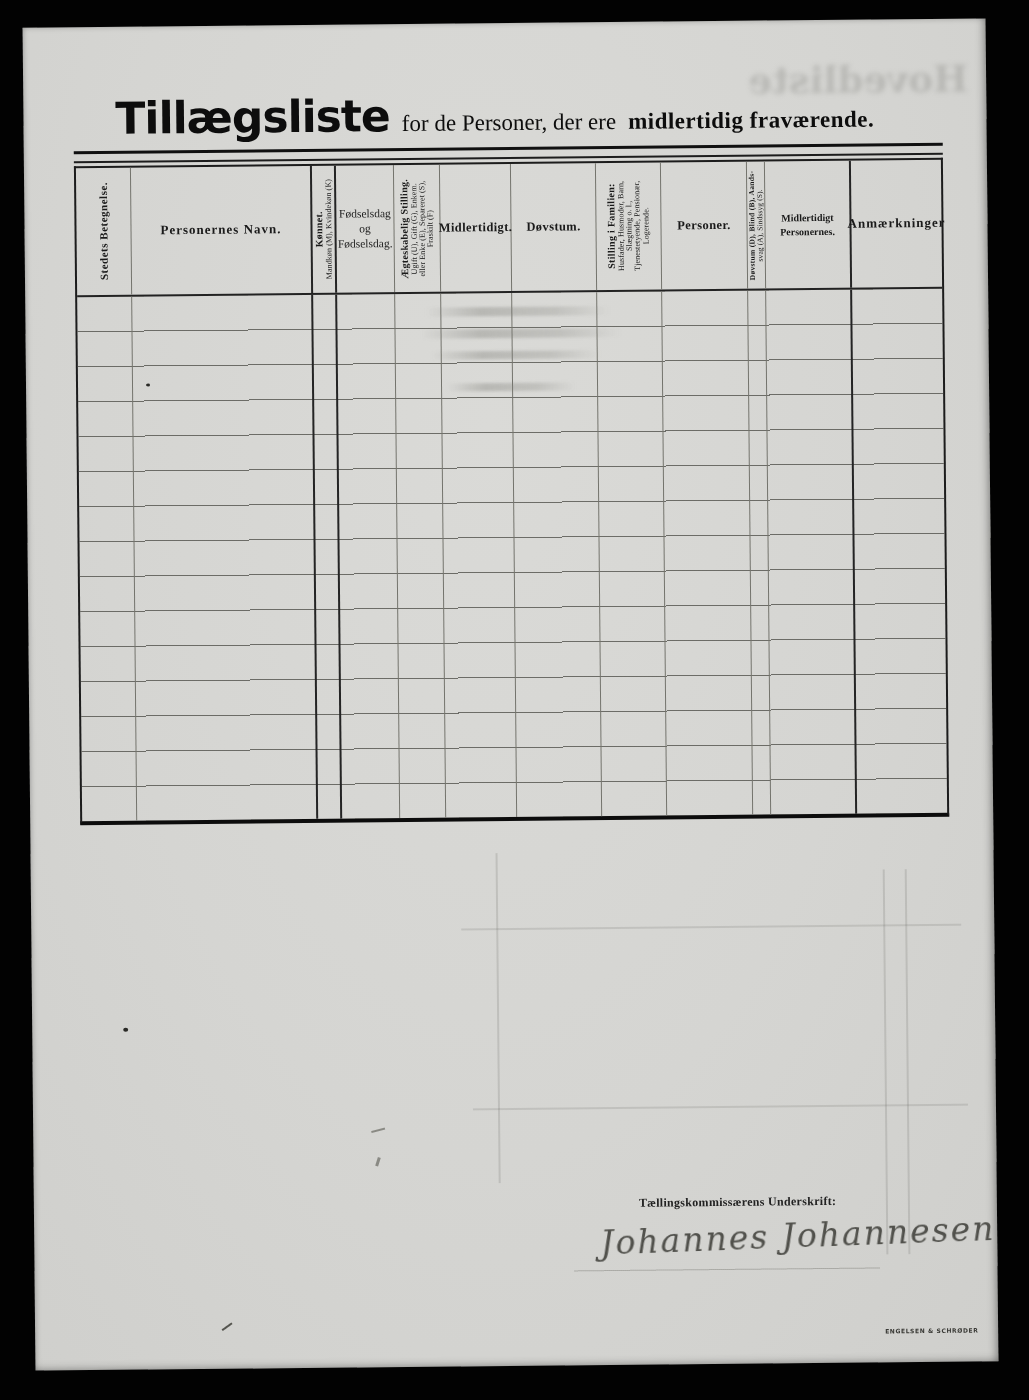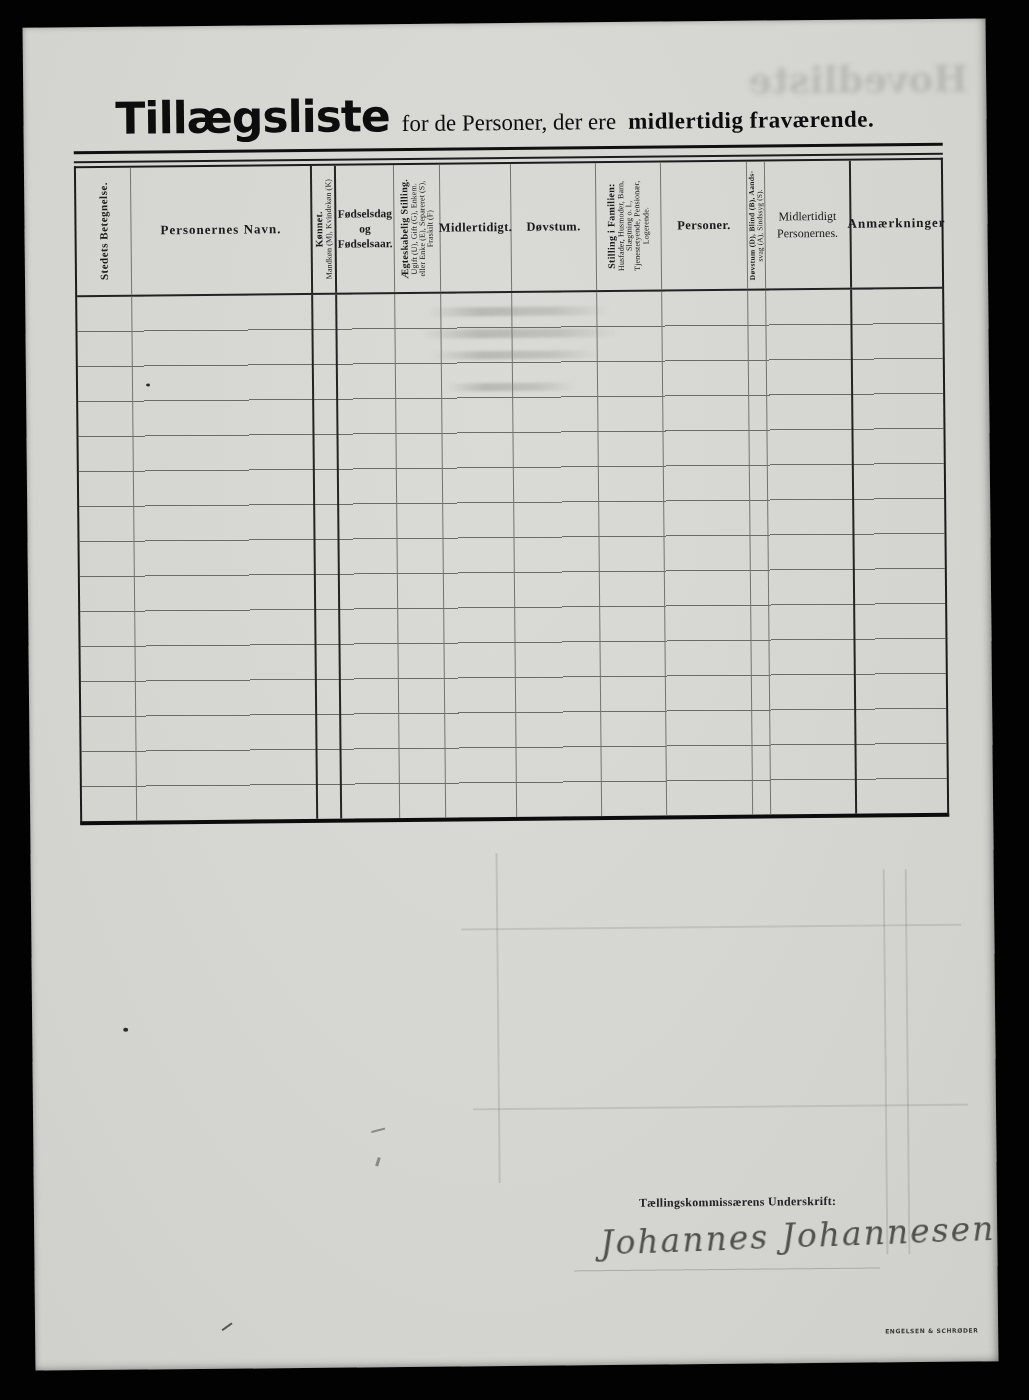--- a/index.html
+++ b/index.html
@@ -56,22 +56,22 @@
     box-sizing:border-box;border-right:1px solid #74746d;
     display:flex;align-items:center;justify-content:center;text-align:center;
     color:#1a1a1a;overflow:visible;position:relative;
   }
   .cell.heavy{border-right:2px solid #242424;}
   .cell.last{border-right:none;}
   .hl{line-height:1.25;}
   .hl .l0{font-weight:bold;}
   .fs13 .l0{font-size:13px;letter-spacing:1px;}
   .fs12 .l0{font-size:12.5px;letter-spacing:.4px;}
-  .fs11 div{font-size:11.5px;font-weight:bold;line-height:1.3;}
-  .two div{font-size:12px;font-weight:normal;line-height:1.35;}
+  .fs11 div{font-size:11.5px;font-weight:normal;line-height:1.3;}
+  .two div{font-size:10px;font-weight:bold;line-height:1.35;}
   .vwrap{transform:rotate(-90deg);white-space:nowrap;width:120px;text-align:center;}
   .vwrap div{line-height:1.12;}
   .vmain{font-weight:bold;font-size:10px;letter-spacing:.3px;}
   .vsub{font-size:8px;letter-spacing:.1px;}
   .v1 .vmain{font-size:11px;letter-spacing:.5px;}
   .vtight div{line-height:1.05;}
   .v10 .vmain,.v10 .vsub{font-size:7.5px;}
   
   .sig-label{position:absolute;left:605px;top:1174px;font-size:12px;font-weight:bold;color:#222;letter-spacing:.3px;}
   .sig-dots{position:absolute;left:540px;top:1248px;width:305px;border-bottom:1px dotted #84847e;}
@@ -113,21 +113,21 @@
       <div class="cell heavy">
         <div class="vwrap vtight">
           <div class="vmain">Kønnet.</div>
           <div class="vsub">Mandkøn (M), Kvindekøn (K)</div>
         </div>
       </div>
       <div class="cell hl fs11">
         <div>
           <div>Fødselsdag</div>
           <div>og</div>
-          <div>Fødselsaar.</div>
+          <div>Fødselsdag.</div>
         </div>
       </div>
       <div class="cell">
         <div class="vwrap vtight">
           <div class="vmain">Ægteskabelig Stilling.</div>
           <div class="vsub">Ugift (U), Gift (G), Enkem.</div>
           <div class="vsub">eller Enke (E), Separeret (S),</div>
           <div class="vsub">Fraskilt (F)</div>
         </div>
       </div>

